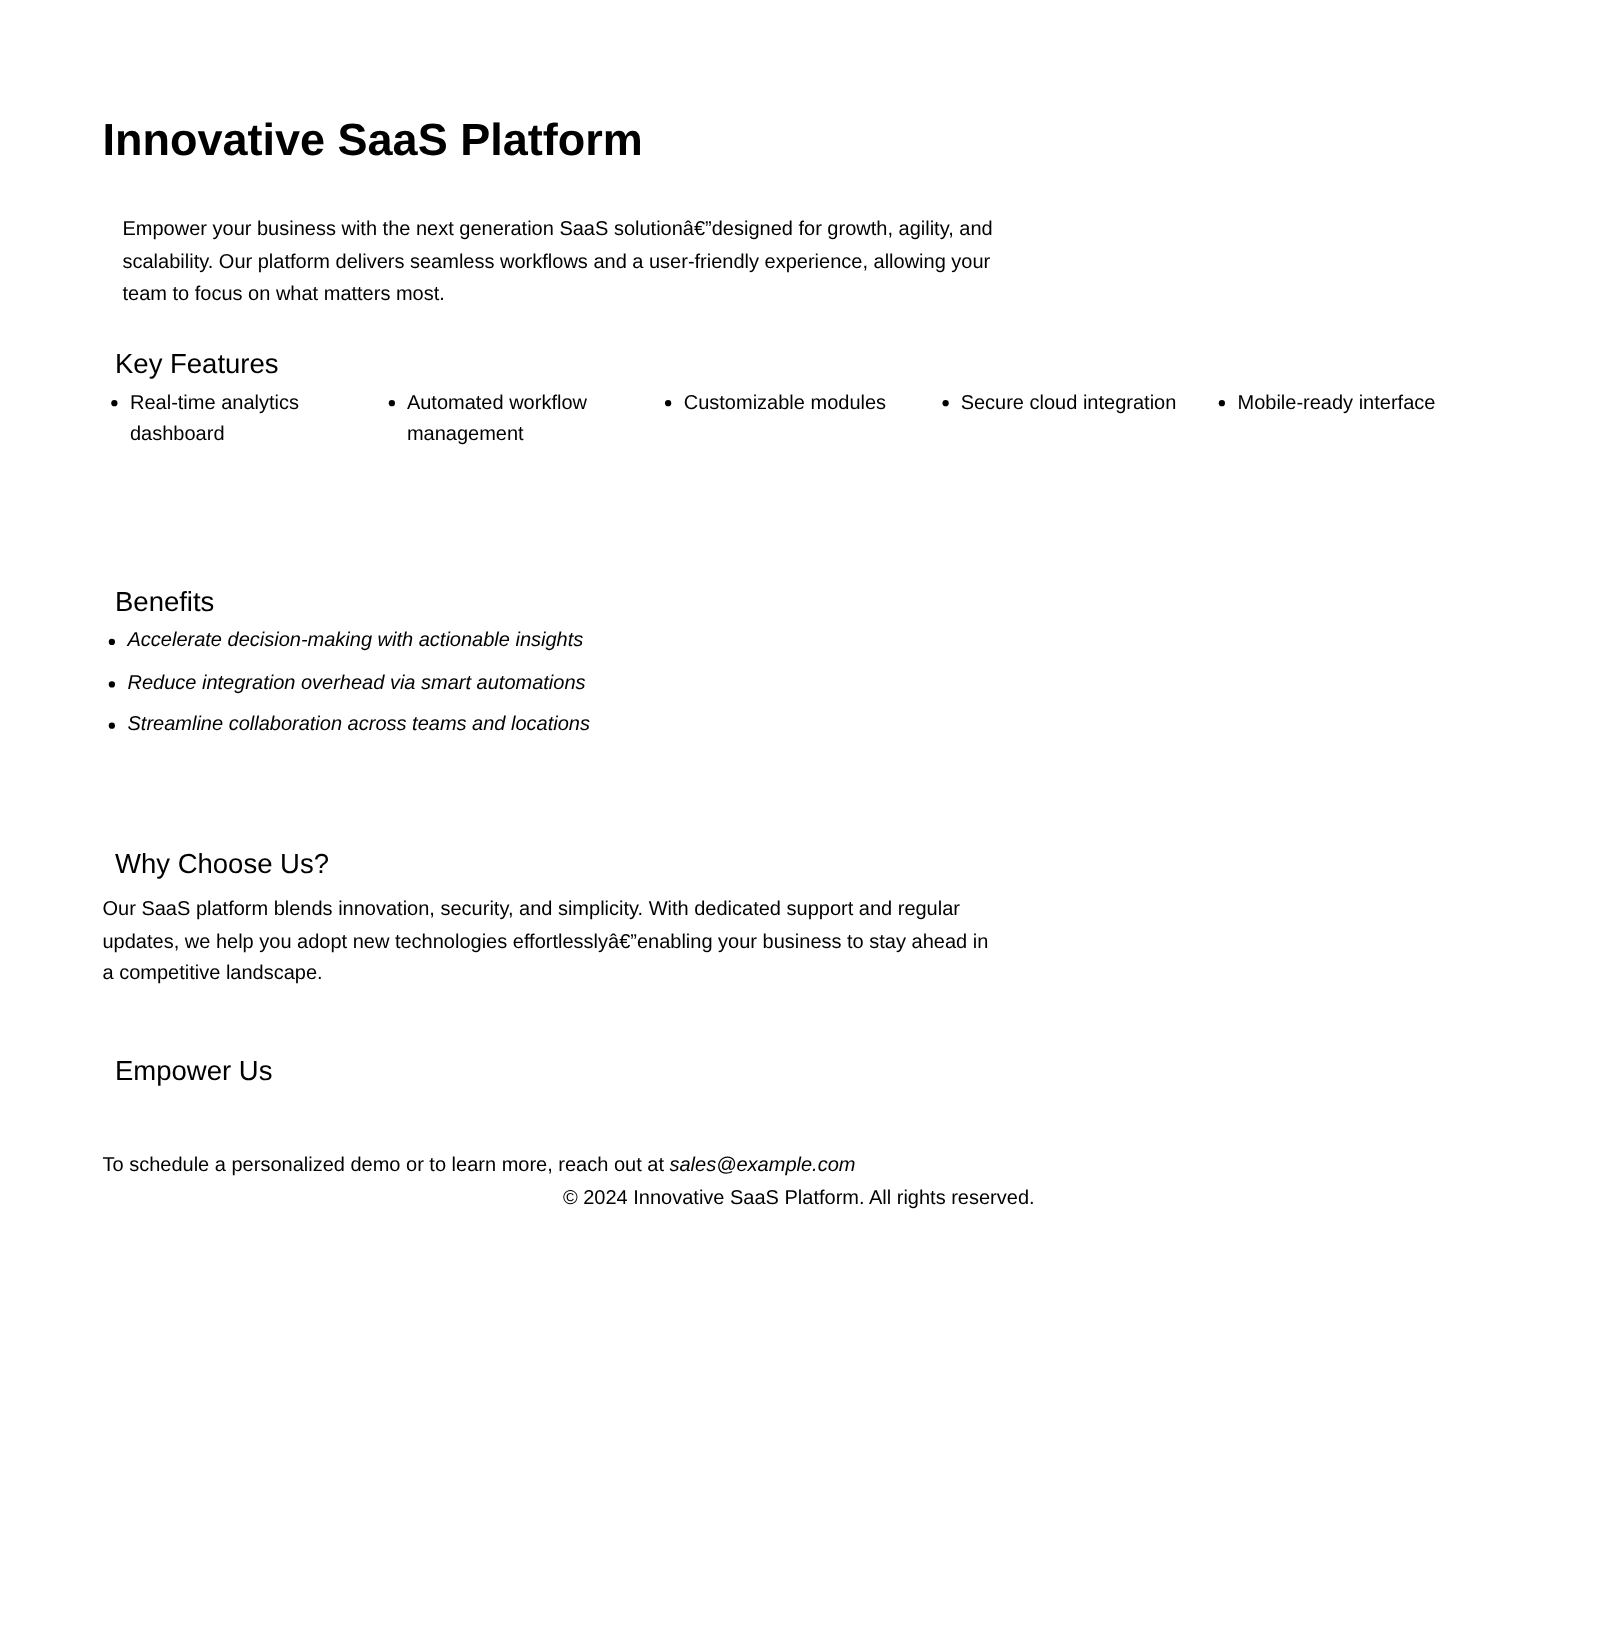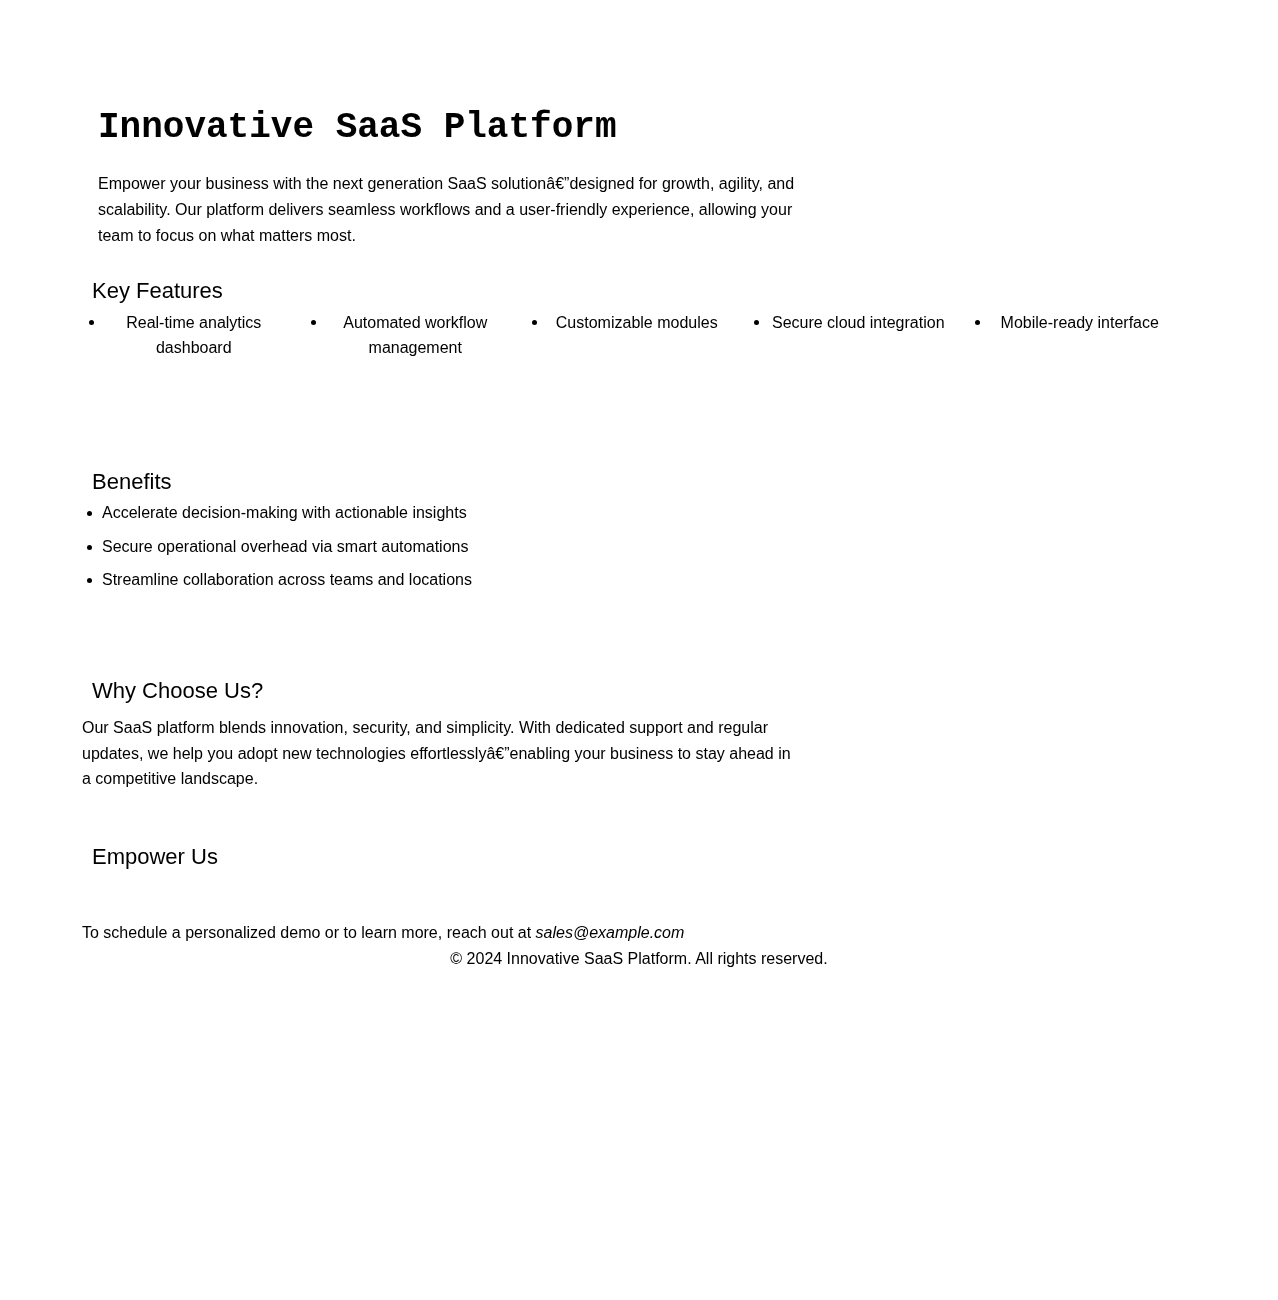--- a/index.html
+++ b/index.html
@@ -16,25 +16,24 @@
       line-height: 1.6;
     }
     .page {
       position: relative;
       padding: 0 82px;
     }
     h1 {
       font-size: 36px;
       font-weight: bold;
       line-height: 1.2;
-      margin: 16px;
+      margin: 0;
       position: absolute;
       top: 90px;
       left: 82px;
-      font-family: Liberation Mono, monospace;
     }
     .intro {
       position: absolute;
       top: 155px;
       left: 82px;
       width: 710px;
       margin: 16px;
       line-height: 26px;
     }
     h2 {
@@ -56,40 +55,40 @@
       list-style: none;
       display: grid;
       grid-template-columns: repeat(5, 221.5px);
       row-gap: 25px;
     }
     .features li {
       position: relative;
       padding-left: 22px;
       padding-right: 20px;
       line-height: 25px;
-      text-align: center;
     }
     .features li::before {
       content: "";
       position: absolute;
       left: 7px;
       top: 10px;
       width: 5px;
       height: 5px;
       border-radius: 50%;
       background: #000;
     }
     .h-benefits { top: 459px; }
     .benefits {
       position: absolute;
       top: 501px;
       left: 82px;
       margin: 0;
       padding: 0;
       list-style: none;
+      font-style: italic;
     }
     .benefits li {
       position: relative;
       padding-left: 20px;
       line-height: 24px;
       margin-bottom: 9.7px;
     }
     .benefits li::before {
       content: "";
       position: absolute;
@@ -143,21 +142,21 @@
     <li>Real-time analytics dashboard</li>
     <li>Automated workflow management</li>
     <li>Customizable modules</li>
     <li>Secure cloud integration</li>
     <li>Mobile-ready interface</li>
   </ul>
 
   <h2 class="h-benefits">Benefits</h2>
   <ul class="benefits">
     <li>Accelerate decision-making with actionable insights</li>
-    <li>Secure operational overhead via smart automations</li>
+    <li>Reduce integration overhead via smart automations</li>
     <li>Streamline collaboration across teams and locations</li>
   </ul>
 
   <h2 class="h-why">Why Choose Us?</h2>
   <p class="why">Our SaaS platform blends innovation, security, and simplicity. With dedicated support and regular updates, we help you adopt new technologies effortlesslyâ€”enabling your business to stay ahead in a competitive landscape.</p>
 
   <h2 class="h-contact">Empower Us</h2>
   <p class="contact"><span>To schedule a personalized demo or to learn more, reach out at </span><em>sales@example.com</em></p>
 
   <p class="footer">© 2024 Innovative SaaS Platform. All rights reserved.</p>

